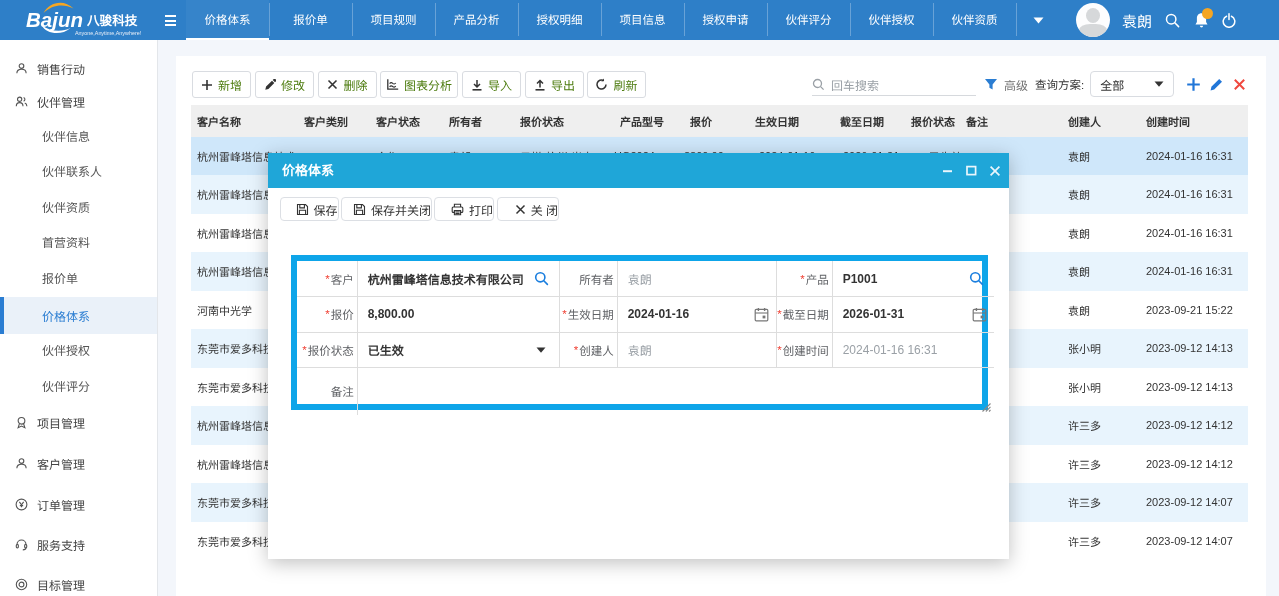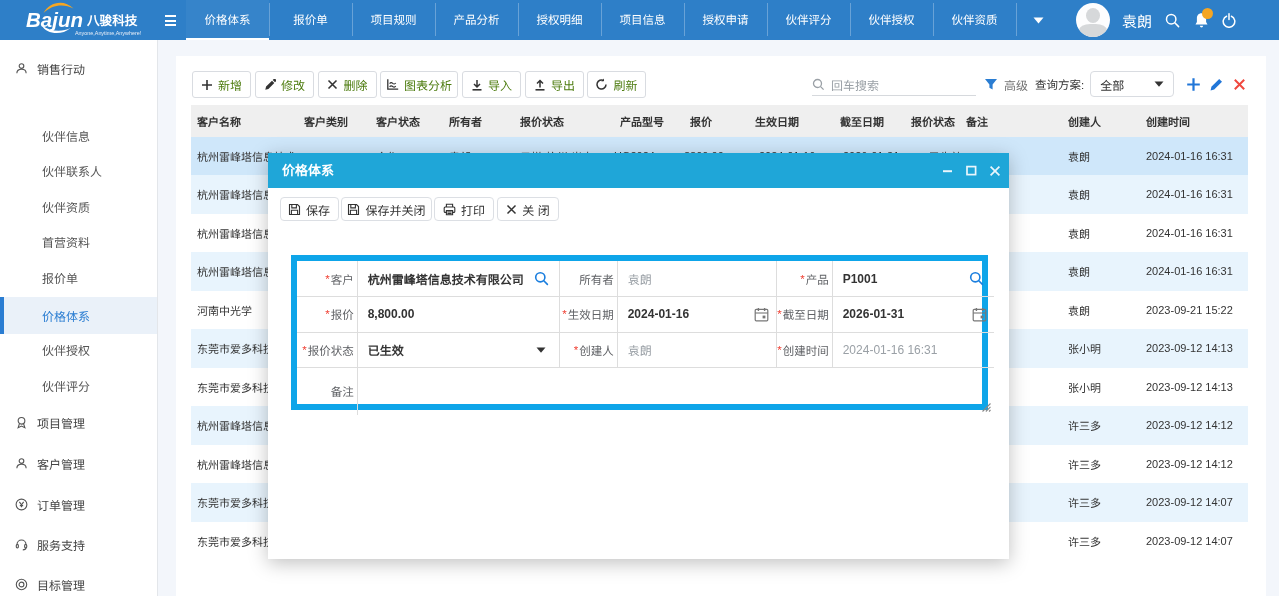--- a/index.html
+++ b/index.html
@@ -41,21 +41,21 @@
 .thead{position:absolute;left:15px;top:48.5px;width:1057px;height:32px;background:#efefef;display:flex;align-items:center;font-weight:bold;font-size:11px}
 .trow{position:absolute;left:15px;width:1057px;height:38.5px;display:flex;align-items:center;font-size:11px}
 .c{padding-left:6px;overflow:hidden;white-space:nowrap;flex:none}
 .c1{width:107px}.c2{width:72px}.c3{width:73px}.c4{width:71px}.c5{width:100px}.c6{width:70px}.c7{width:65px}.c8{width:85px}.c9{width:71px}.c10{width:55px}.c11{width:102px}.c12{width:78px}.c13{width:108px}
 .sel-row{background:#cfe7fa}
 .stripe{background:#e8f4fd}
 
 .modal{position:absolute;left:268px;top:153px;width:741px;height:406px;background:#fff;box-shadow:0 4px 18px rgba(0,0,0,.25)}
 .mhead{position:absolute;left:0;top:0;width:100%;height:35px;background:#1fa6d8;color:#fff;font-size:13px;font-weight:bold;line-height:35px;padding-left:14px}
 .mctl{position:absolute;top:0;right:8px;height:35px;display:flex;align-items:center}
-.mbtn{position:absolute;top:44px;height:24px;border:1px solid #dcdfe4;border-radius:4px;background:#fff;display:flex;align-items:center;justify-content:center;font-size:12px;color:#333}
+.mbtn{position:absolute;top:44px;height:24px;border:1px solid #dcdfe4;border-radius:4px;background:#fff;display:flex;align-items:center;justify-content:flex-end;font-size:12px;color:#333}
 .mbtn svg{margin-right:5px}
 
 .form{position:absolute;left:23px;top:102px;width:697px;height:155px;border:6px solid #0ea5e9}
 .fcell{position:absolute;border-right:1px solid #ddd;border-bottom:1px solid #ddd;display:flex;align-items:center}
 .lab{justify-content:flex-end;padding-right:3px;color:#606266;font-size:11.5px;white-space:nowrap}
 .req:before{content:"*";color:#f04134;margin-right:1px}
 .val{padding-left:10px;font-size:12px;font-weight:bold;color:#333}
 .ro{color:#9aa0a6;font-weight:normal}
 .noR{border-right:none}.noB{border-bottom:none}
 </style>
@@ -104,20 +104,25 @@
         <line x1="7" y1="0.8" x2="7" y2="6.6" stroke="#fff" stroke-width="1.5" stroke-linecap="round"></line>
       </svg>
   </div>
 </div>
 
 <div class="sidebar">
   <div class="sit" style="top:10px;height:36px"><svg width="13" height="13" viewBox="0 0 14 14" fill="none" stroke="#555" stroke-width="1.2">
         <circle cx="7" cy="4.4" r="2.5"></circle>
         <path d="M2 12c0-2.6 2.2-4.2 5-4.2s5 1.6 5 4.2"></path>
       </svg>销售行动</div>
+  <div class="sit" style="top:44px;height:35px"><svg width="13" height="13" viewBox="0 0 14 14" fill="none" stroke="#555" stroke-width="1.2">
+        <circle cx="5" cy="4.6" r="2.3"></circle>
+        <path d="M1.4 12c0-2.4 1.7-3.8 3.6-3.8s3.6 1.4 3.6 3.8"></path>
+        <path d="M9.3 2.6a2.3 2.3 0 0 1 0 4.2M10.5 8.6c1.5.5 2.3 1.8 2.3 3.4"></path>
+      </svg>伙伴管理</div>
   <div class="sit sub" style="top:77.5px;height:35.5px">伙伴信息</div>
   <div class="sit sub" style="top:113px;height:35.5px">伙伴联系人</div>
   <div class="sit sub" style="top:148px;height:36px">伙伴资质</div>
   <div class="sit sub" style="top:183.5px;height:36px">首营资料</div>
   <div class="sit sub" style="top:219px;height:36px">报价单</div>
   <div class="sit sub sel" style="top:256.5px;height:37.5px">价格体系</div>
   <div class="sit sub" style="top:292px;height:35.5px">伙伴授权</div>
   <div class="sit sub" style="top:327.5px;height:35.5px">伙伴评分</div>
   <div class="sit" style="top:362px;height:41px"><svg width="13" height="13" viewBox="0 0 14 14" fill="none" stroke="#555" stroke-width="1.2">
         <circle cx="7" cy="5.2" r="3.6"></circle>

